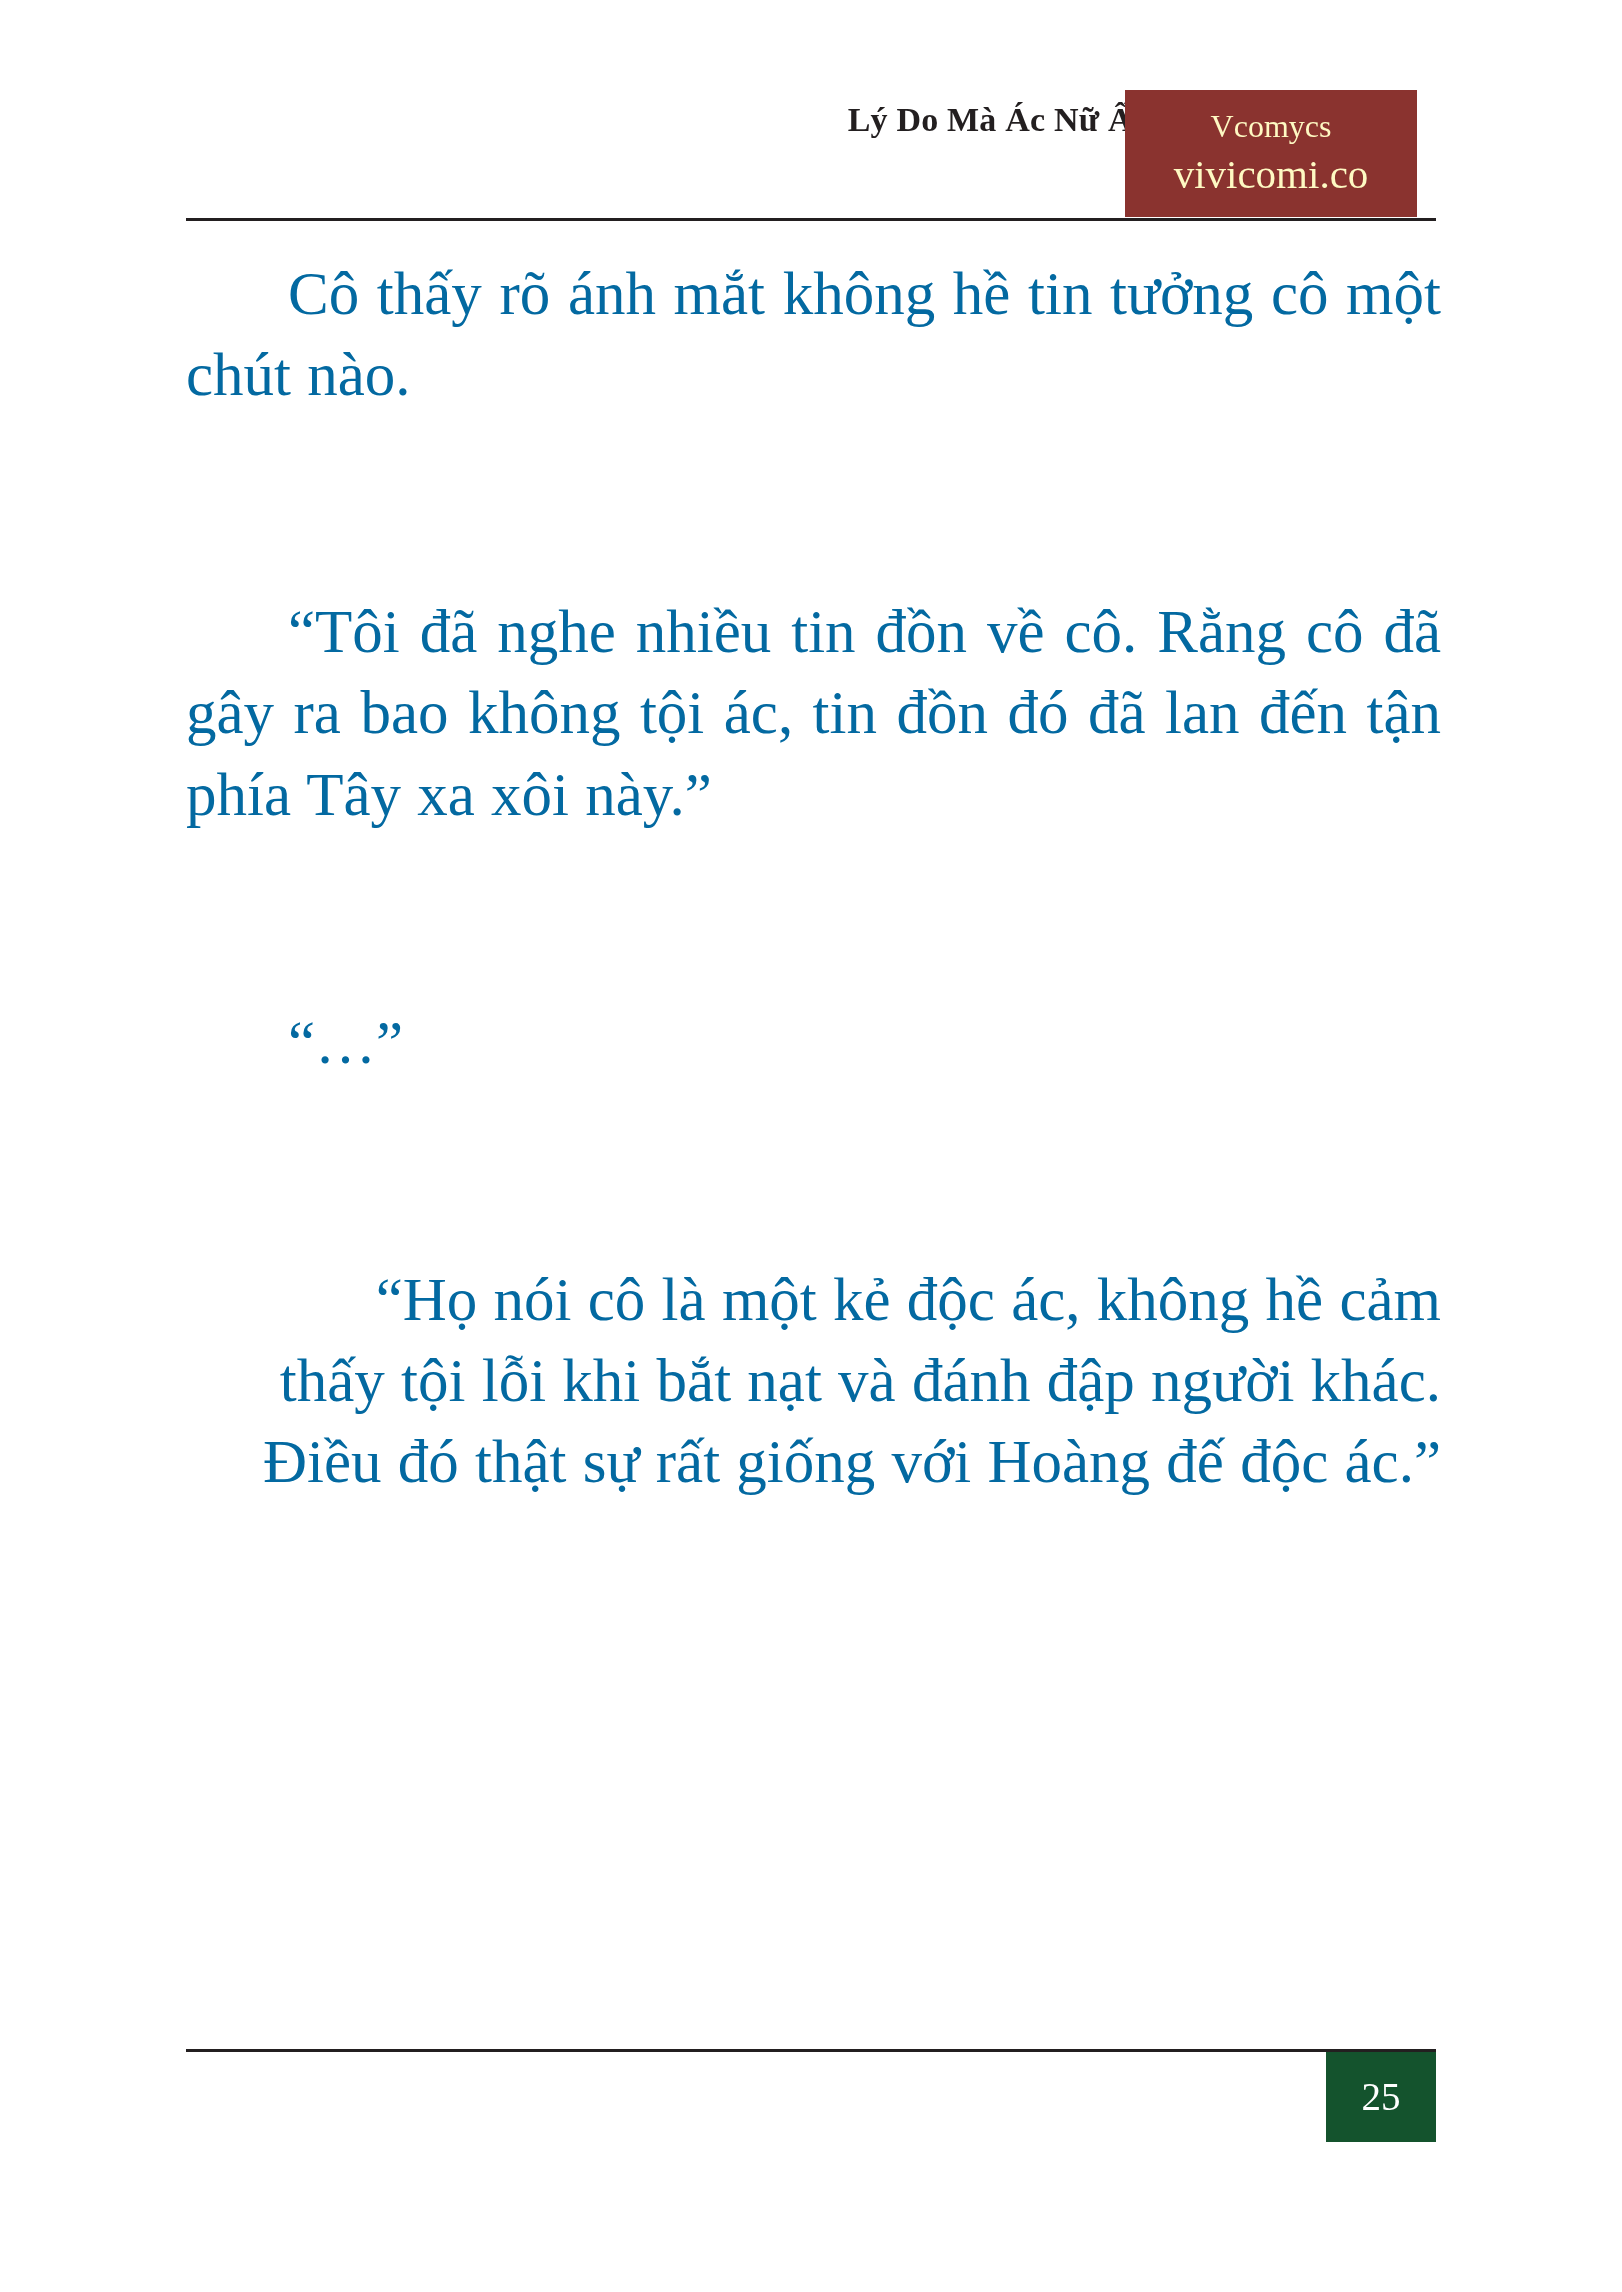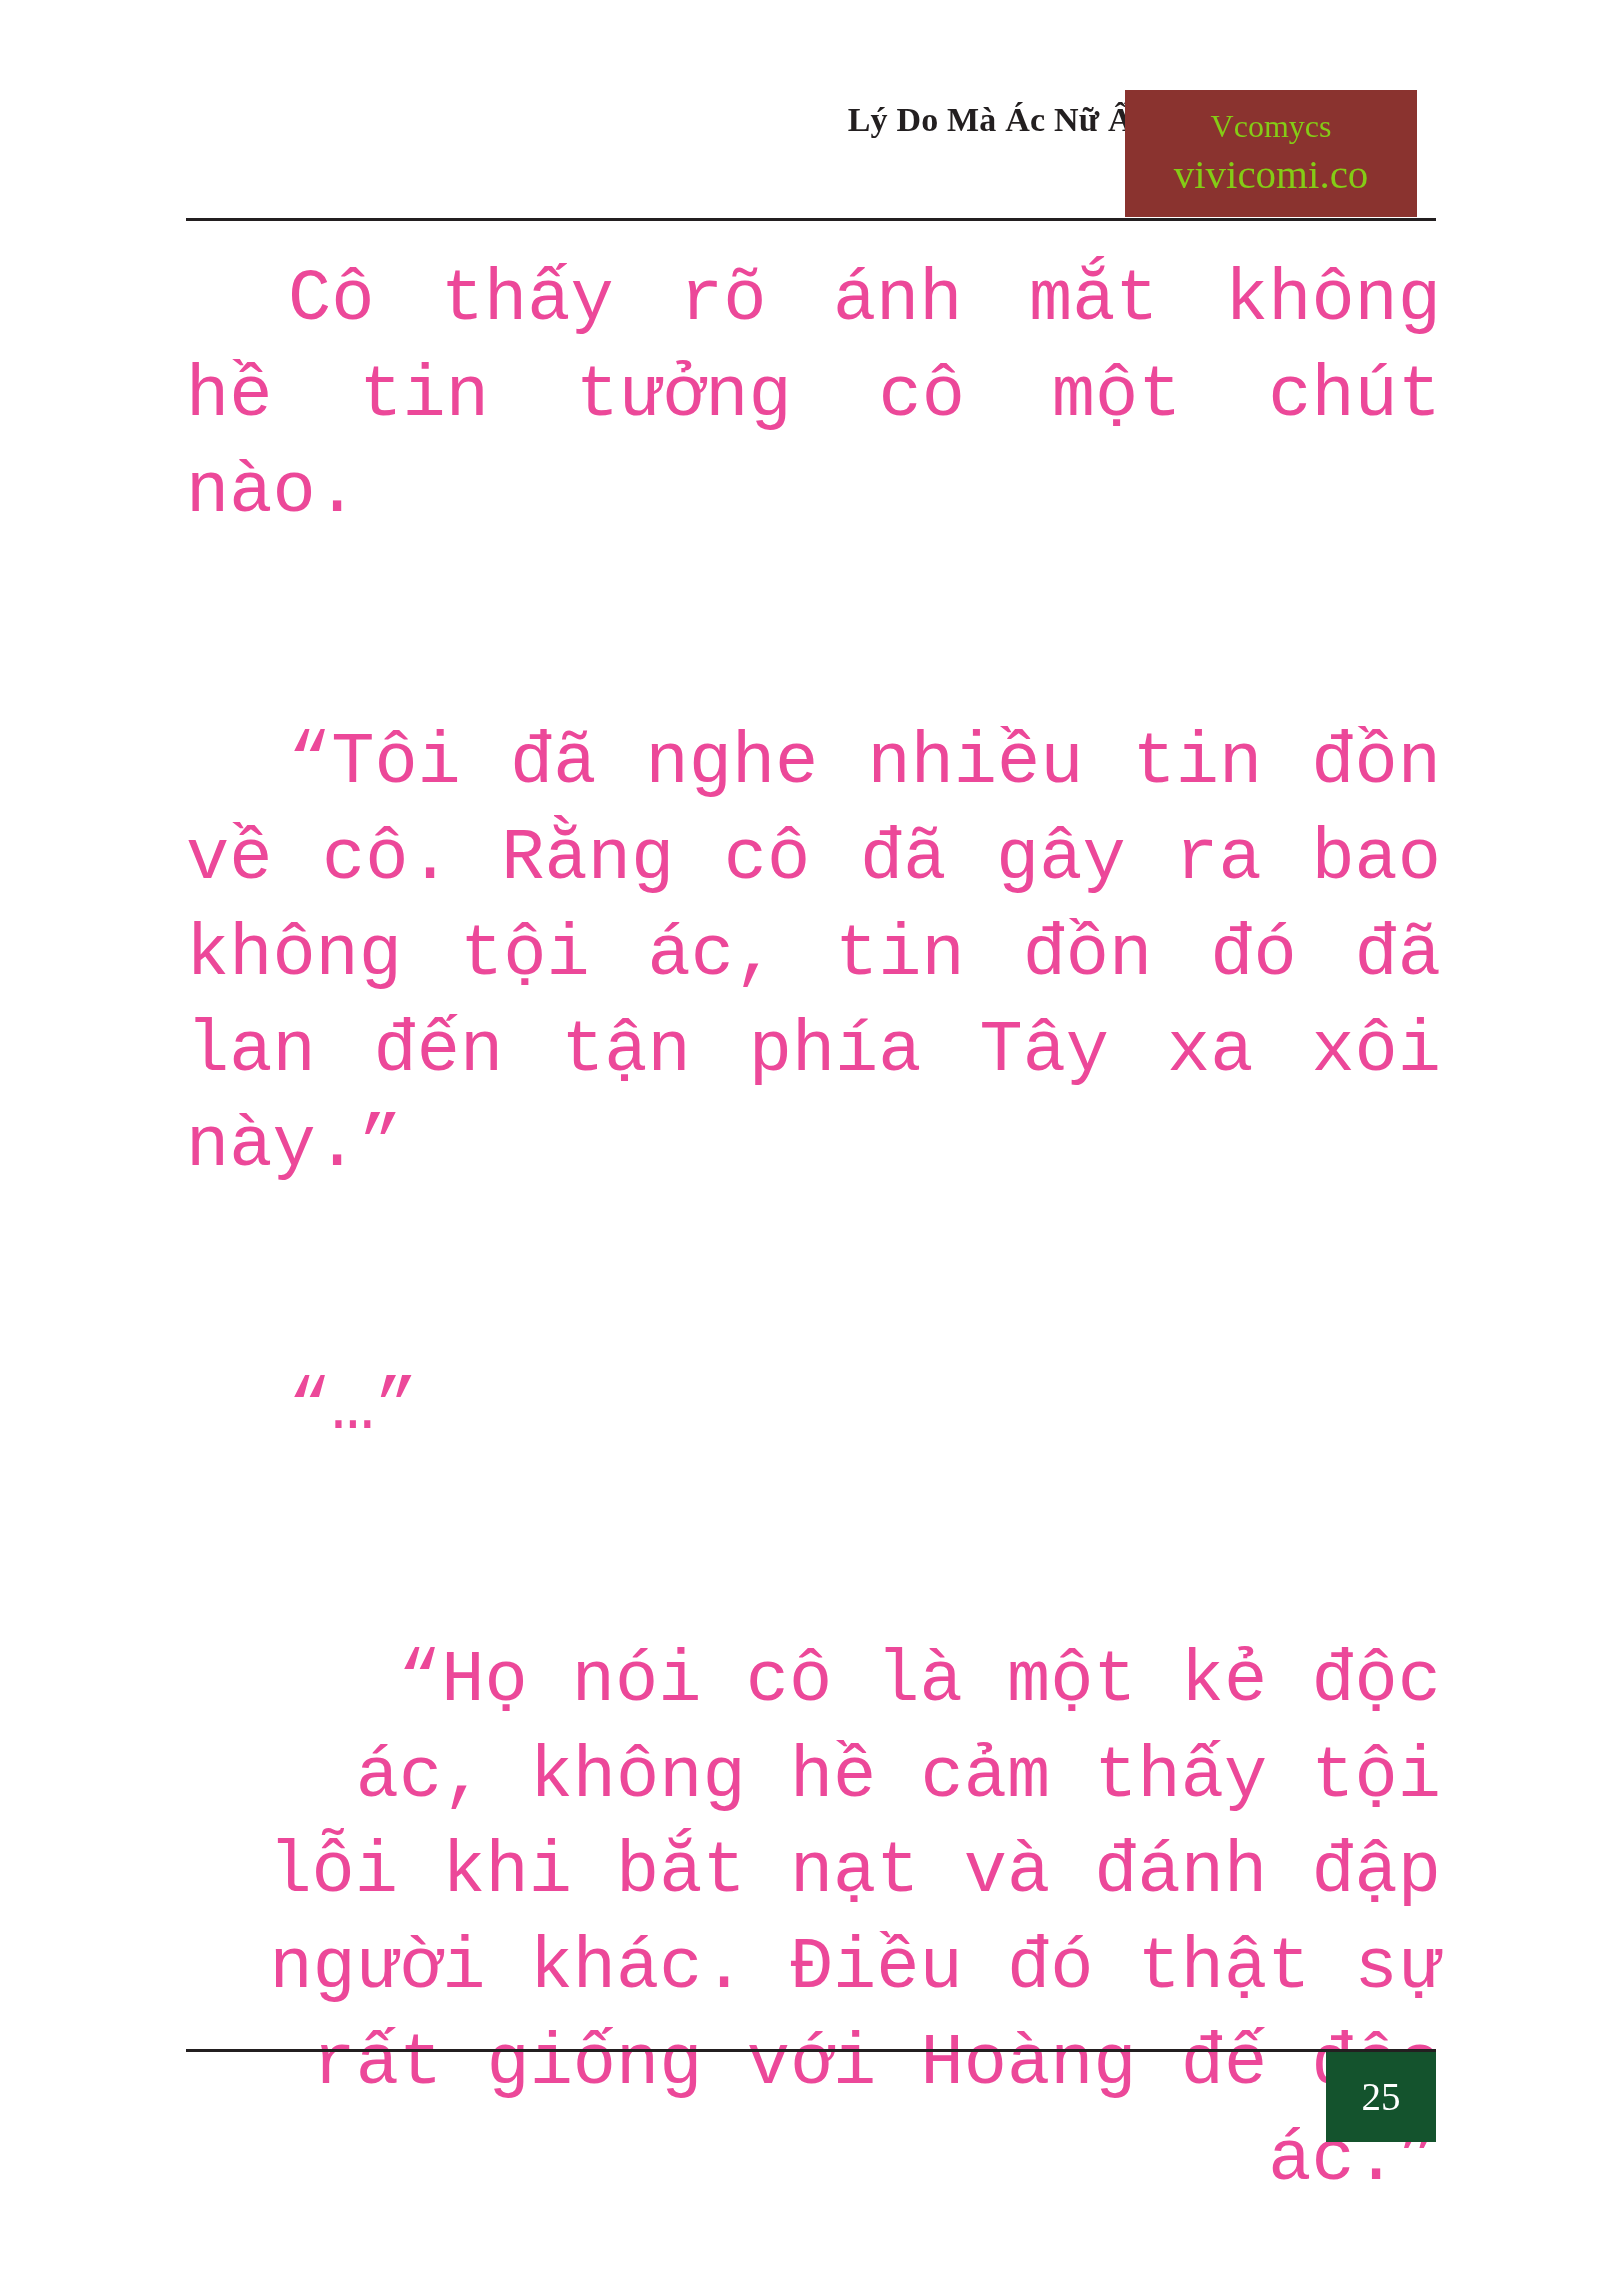--- a/index.html
+++ b/index.html
@@ -62,21 +62,21 @@
     white-space: nowrap;
     margin-top: 3.9px;
   }
   .header-badge {
     position: absolute;
     left: 1125px;
     top: 90px;
     width: 292px;
     height: 127px;
     background: #8a332f;
-    color: #84cc16;
+    color: #fef9c3;
     display: flex;
     flex-direction: column;
     align-items: center;
     justify-content: center;
     line-height: 1.3;
   }
   .header-badge .b1 {
     font-family: "Liberation Serif", serif;
     font-size: 32px;
   }
@@ -87,24 +87,24 @@
 
   
   .content {
     position: absolute;
     left: 186px;
     top: 253px;
     width: 1255px;
   }
   p.para {
     margin: 0;
-    font-family: Liberation Mono, monospace;
-    font-size: 72px;
+    font-family: Liberation Serif, serif;
+    font-size: 61px;
     line-height: 1.33;
-    color: #ec4899;
+    color: #0369a1;
     text-align: justify;
     text-indent: 102px;
     word-spacing: 1px;
   }
   p.para.last-left {
     text-align: right;
   }
   .gap-1 { height: 176px; }
   .gap-2 { height: 167px; }
   .gap-3 { height: 176px; }

